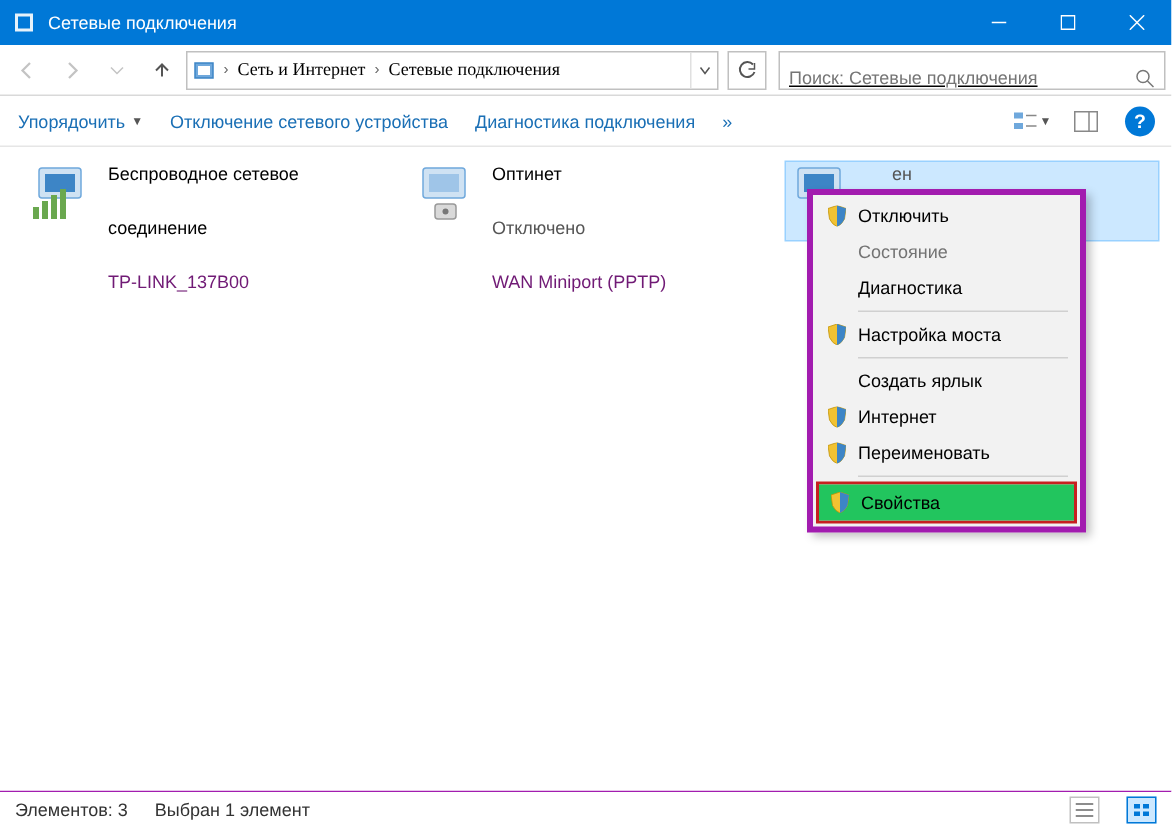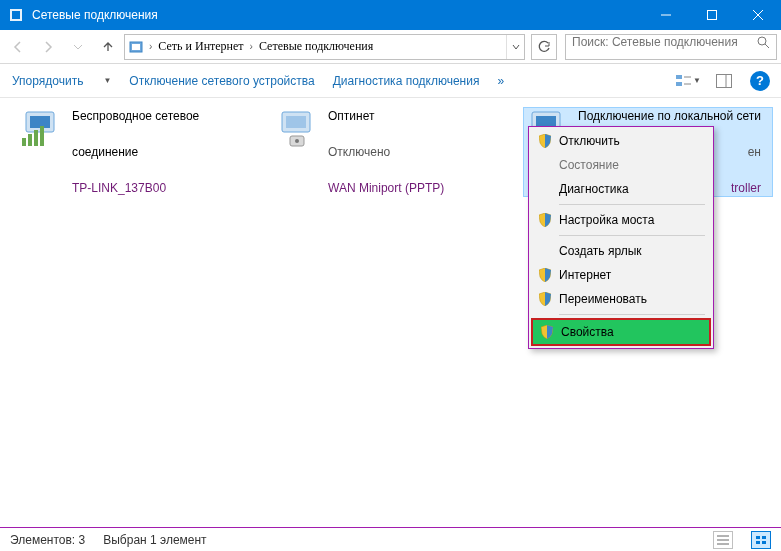--- a/index.html
+++ b/index.html
@@ -15,45 +15,45 @@
   
   .navbar { height: 34px; border-bottom: 1px solid #d9d9d9; display:flex; align-items:center; padding: 0 4px; gap:2px; background:#fff; }
   .nav-arrow { width:28px; height:26px; display:flex; align-items:center; justify-content:center; border-radius:2px; }
   .nav-arrow.disabled svg { opacity:.35; }
   .breadcrumb-wrap { flex:1; height:26px; border:1px solid #c0c0c0; display:flex; align-items:center; background:#fff; }
   .bc-icon { width:22px; display:flex; align-items:center; justify-content:center; }
   .bc-sep { color:#666; padding: 0 2px; font-size:10px; }
   .bc-seg { padding:0 4px; height:100%; display:flex; align-items:center;font-family:Liberation Serif, serif; }
   .bc-drop { width:18px; display:flex; align-items:center; justify-content:center; border-left:1px solid #e0e0e0; height:100%; }
   .bc-refresh { width:26px; height:26px; border:1px solid #c0c0c0; margin-left:4px; display:flex; align-items:center; justify-content:center; }
-  .search-wrap { width:212px; height:26px; border:1px solid #c0c0c0; margin-left:6px; display:flex; align-items:flex-start; background:#fff; }
+  .search-wrap { width:258px; height:26px; border:1px solid #c0c0c0; margin-left:6px; display:flex; align-items:flex-end; background:#fff;text-decoration:underline; }
   .search-wrap input { flex:1; border:none; outline:none; font-size:12px; padding:0 6px; color:#666; background:transparent; }
   .search-wrap .s-icon { width:26px; display:flex; align-items:center; justify-content:center; }
 
   
   .toolbar { height:34px; border-bottom:1px solid #e6e6e6; display:flex; align-items:center; padding:0 8px; gap:10px; background:#fff; }
-  .tb-item { display:flex; align-items:center; gap:20px; padding:2px 4px; color:#1a6fb5; font-size:12px; }
+  .tb-item { display:flex; align-items:center; gap:4px; padding:2px 4px; color:#1a6fb5; font-size:12px; }
   .tb-caret { font-size:8px; color:#555; }
   .tb-spacer { flex:1; }
   .tb-icon-btn { width:26px; height:26px; display:flex; align-items:center; justify-content:center; }
   .help-icon { width:20px; height:20px; border-radius:50%; background:#0078d7; color:#fff; display:flex; align-items:center; justify-content:center; font-weight:bold; font-size:13px; }
 
   
   .content { position:relative; height: calc(551px - 30px - 34px - 34px - 24px); background:#fff; overflow:hidden; }
   .conn-item { position:absolute; display:flex; width:240px; }
   .conn-item .big-icon { width:48px; height:44px; display:flex; align-items:flex-start; justify-content:center; margin-right:6px; }
   .conn-text { display:flex; flex-direction:column; font-size:12px; line-height:16px;gap:20px; }
   .conn-text .line1 { color:#000; }
   .conn-text .line2 { color:#555; }
   .conn-text .line3 { color:#701a75; }
 
   .conn-item.selected { background:#cce8ff; outline:1px solid #99d1ff; }
 
   
-  .context-menu { position:absolute; background:#f2f2f2; border:1px solid #a21caf; box-shadow: 3px 3px 6px rgba(0,0,0,.25); padding:2px; width:186px; }
+  .context-menu { position:absolute; background:#f2f2f2; border:4px solid #a21caf; box-shadow: 3px 3px 6px rgba(0,0,0,.25); padding:2px; width:186px;margin-left:10px; }
   .cm-item { height:24px; display:flex; align-items:center; padding-left:6px; gap:6px; font-size:12px; color:#000; position:relative; }
   .cm-item.disabled { color:#737373; }
   .cm-item .shield { width:16px; display:flex; align-items:center; justify-content:center; }
   .cm-sep { height:1px; background:#d0d0d0; margin:3px 6px 3px 28px; }
   .cm-item.highlighted { background:#22c55e; }
   .cm-highlight-box { border:2px solid #c62020; padding:0; }
 
   
   .statusbar { height:24px; border-top:1px solid #a21caf; display:flex; align-items:center; padding:0 10px; gap:18px; font-size:12px; color:#333; background:#fff; }
   .statusbar .sb-spacer { flex:1; }
@@ -221,21 +221,20 @@
   </div>
 
   <div class="conn-item selected" style="left:524px; top:10px; width:248px;">
     <div class="big-icon">
       <svg width="44" height="40" viewBox="0 0 44 40">
         <rect x="6" y="4" width="28" height="20" rx="2" fill="#cfe2f3" stroke="#6fa8dc"></rect>
         <rect x="10" y="8" width="20" height="12" fill="#3d85c6"></rect>
       </svg>
     </div>
     <div class="conn-text" style="overflow:hidden;">
-      <span class="line1" style="white-space:nowrap;">Подключение по локальной сети</span>
       <span class="line2" style="text-align:right">ен</span>
       <span class="line3" style="text-align:right">troller</span>
     </div>
   </div>
 
   <div class="context-menu" style="left:528px; top:28px;">
     <div class="cm-item">
       <span class="shield">
           <svg width="12" height="14">
             <path d="M6 0 L12 2 L11 9 Q9 13 6 14 Q3 13 1 9 L0 2 Z" fill="#f1c232" stroke="#bf9000" stroke-width=".5"></path>

